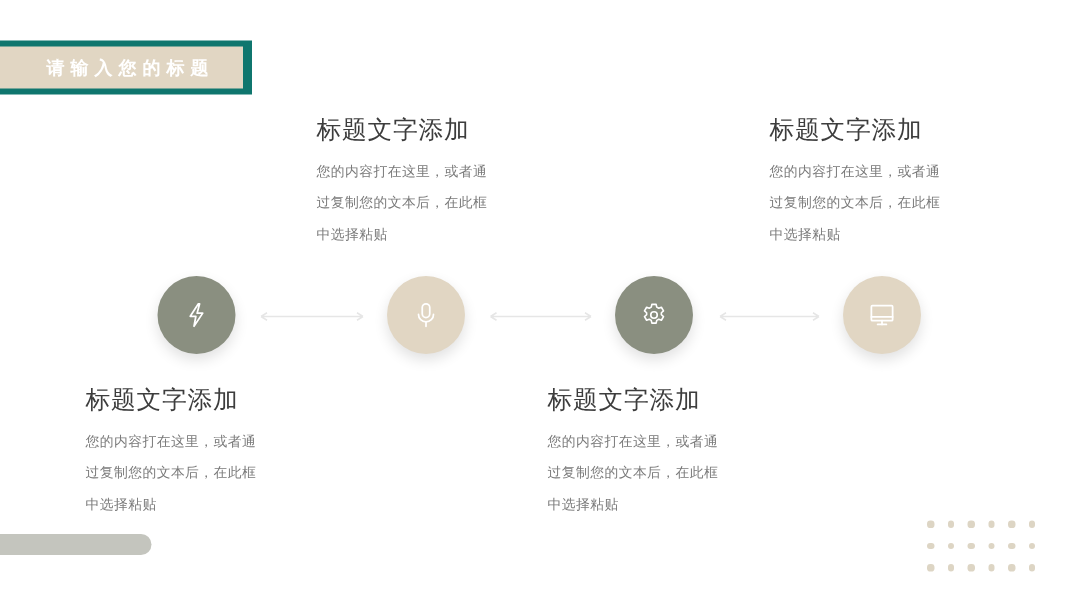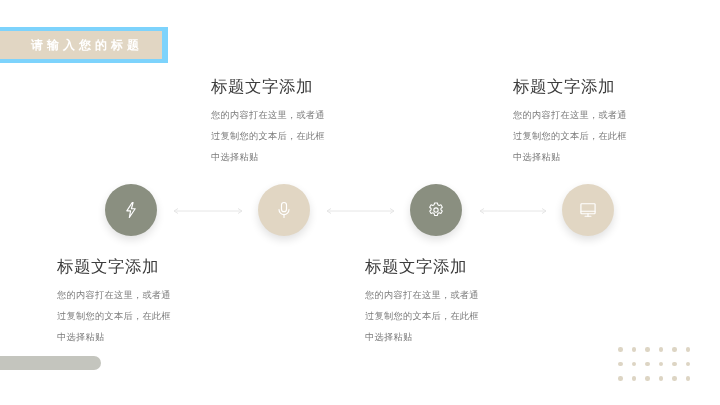--- a/index.html
+++ b/index.html
@@ -3,21 +3,21 @@
 <meta charset="utf-8">
 <style>
   html, body { margin: 0; padding: 0; }
   body {
     width: 720px; height: 405px; position: relative; overflow: hidden;
     background: #ffffff;
     font-family: "DejaVu Sans", "Liberation Sans", sans-serif;
   }
   .banner {
     position: absolute; left: 0; top: 27px; width: 168px; height: 36px;
-    background: #7dd3fc;
+    background: #0f766e;
   }
   .banner-inner {
     position: absolute; left: 0; top: 4px; width: 162px; height: 28px;
     background: #e1d6c3;
     display: flex; align-items: center; justify-content: center;
   }
   .banner-text {
     color: #ffffff; font-family: "DejaVu Serif", "Liberation Serif", serif;
     font-size: 12px; letter-spacing: 4px; font-weight: bold; padding-left: 12px;
   }

